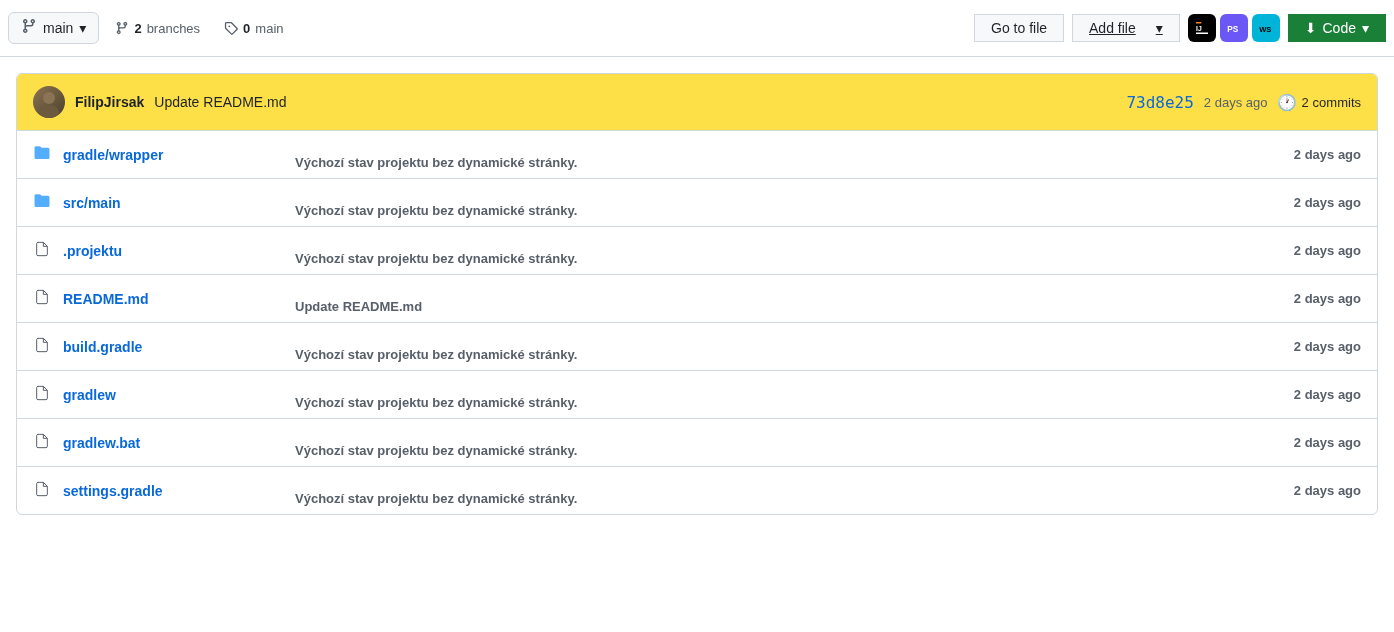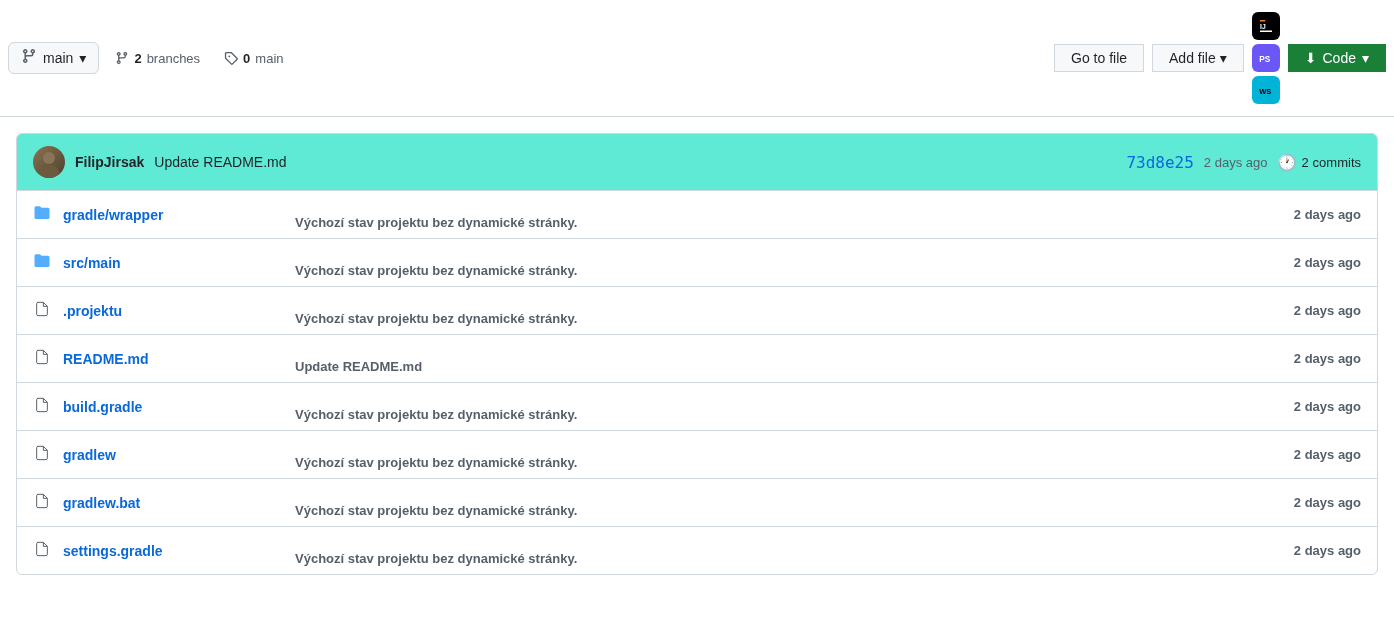--- a/index.html
+++ b/index.html
@@ -56,27 +56,27 @@
       background: #1a7f37;
       color: #ffffff;
       border-color: #1a7f37;
       display: flex;
       align-items: center;
       gap: 6px;
     }
     .btn-addfile {
       display: flex;
       align-items: center;
+      gap: 20px;
+      text-decoration: underline;
+    }
+    .editor-icons {
+      display: flex;
+      align-items: center;
       gap: 4px;
-    }
-    .editor-icons {
-      display: flex;
-      align-items: center;
-      gap: 4px;
-      flex-direction: column;
     }
     .editor-icon {
       width: 28px;
       height: 28px;
       border-radius: 6px;
       display: flex;
       align-items: center;
       justify-content: center;
       font-size: 14px;
       font-weight: bold;
@@ -89,21 +89,21 @@
       border: 1px solid #d0d7de;
       border-radius: 6px;
       margin: 16px;
       overflow: hidden;
     }
     .commit-bar {
       display: flex;
       align-items: center;
       gap: 10px;
       padding: 12px 16px;
-      background: #5eead4;
+      background: #fde047;
       border-bottom: 1px solid #d0d7de;
     }
     .avatar {
       width: 32px;
       height: 32px;
       border-radius: 50%;
       background: #d0d7de;
       overflow: hidden;
       flex-shrink: 0;
     }

